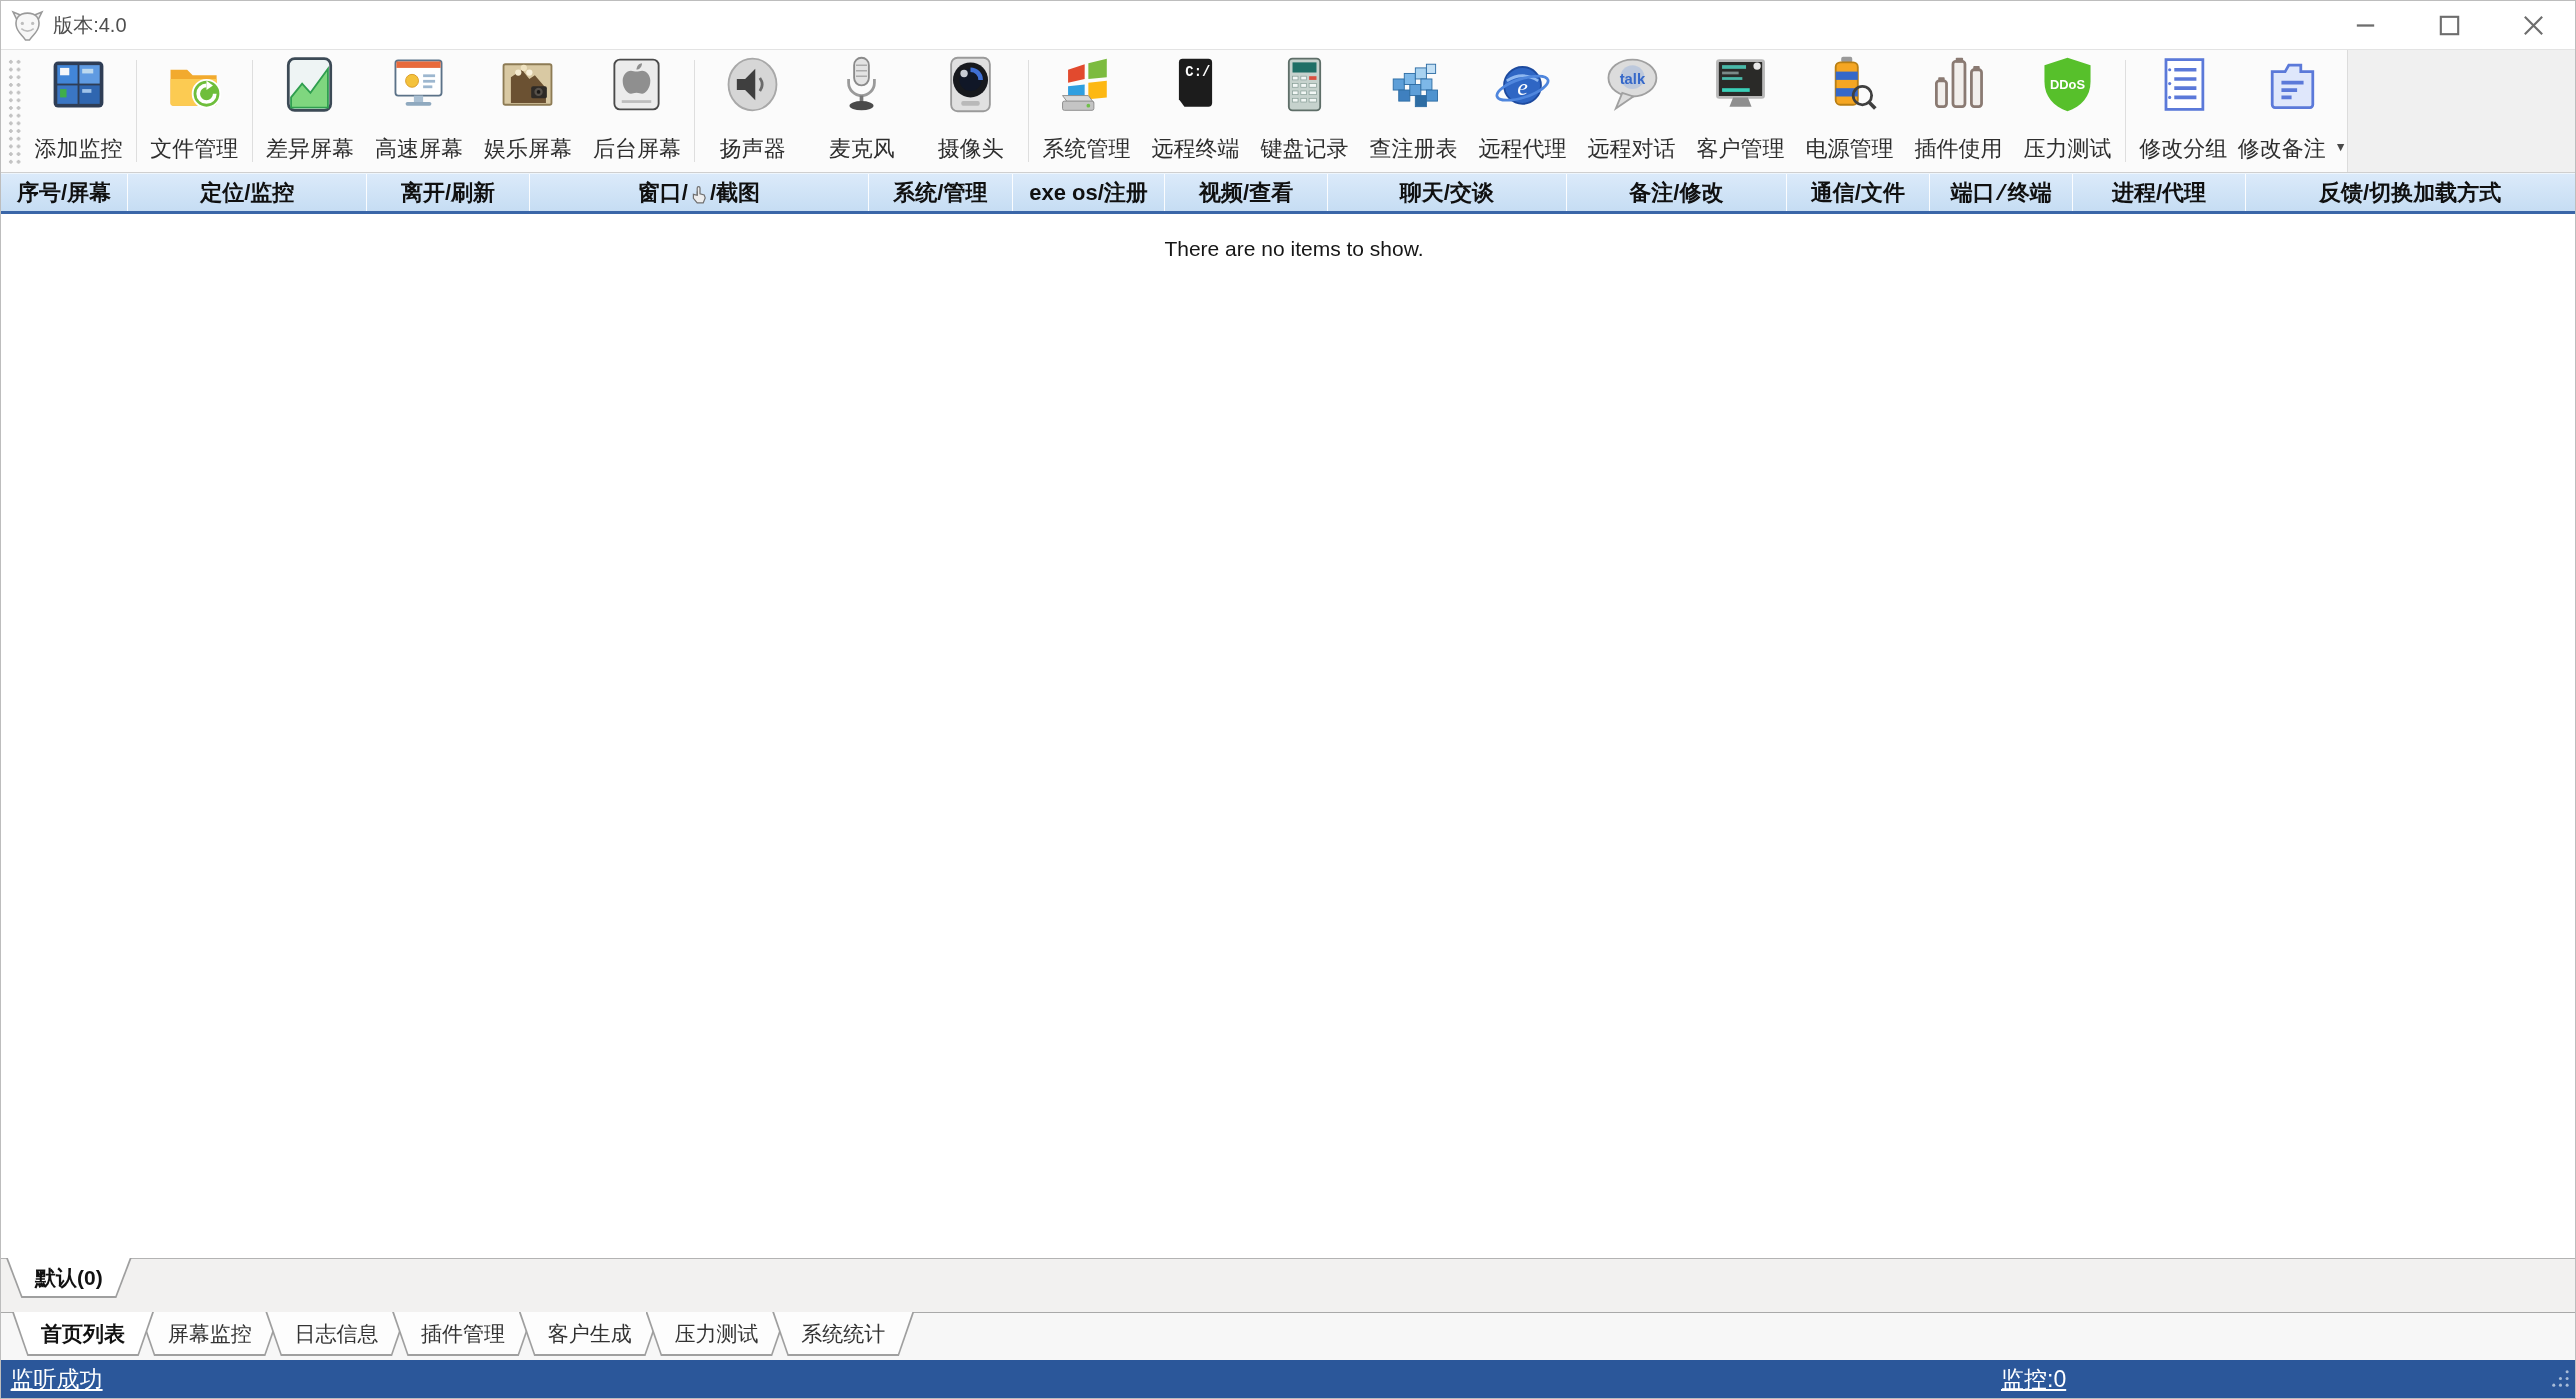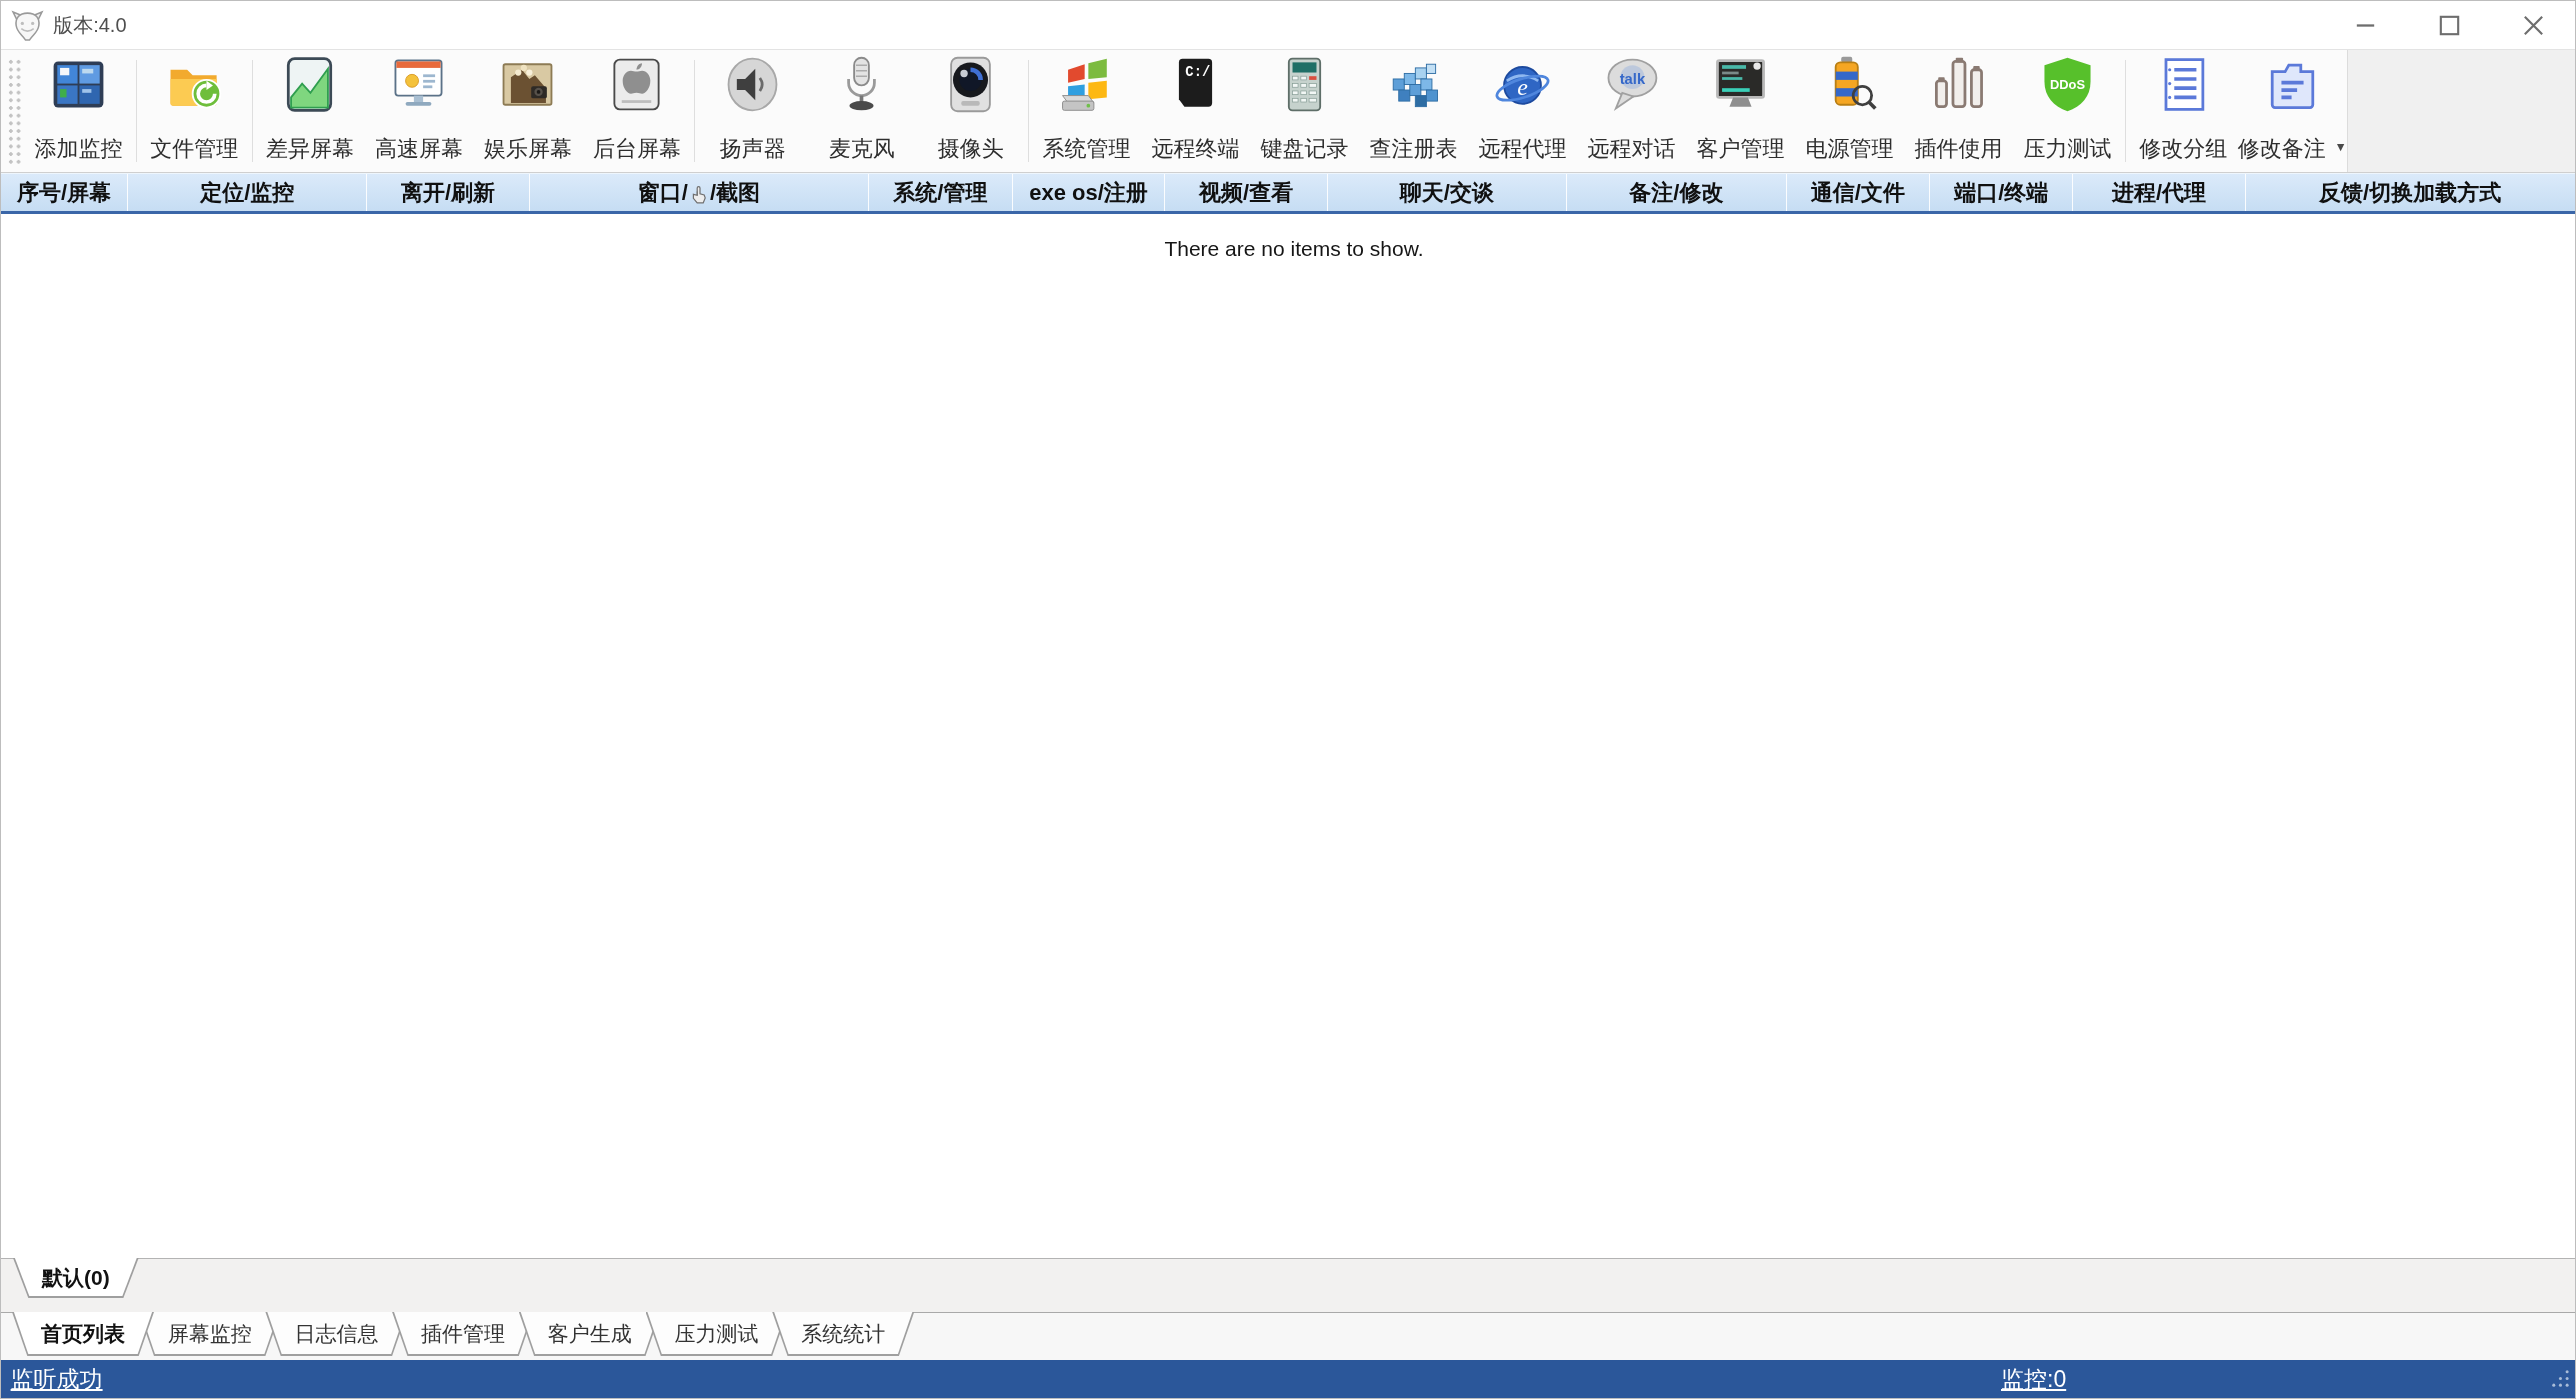--- a/index.html
+++ b/index.html
@@ -97,21 +97,21 @@
   .trap-label { position:relative; font-size:21px; color:#333; white-space:nowrap; }
   .trap-tab.active .trap-inner { background:#ffffff; }
   .trap-tab.active .trap-label { font-weight:bold; color:#111; }
 
   
   .group-tab-strip {
     height:54px; flex:0 0 54px;
     background:#f2f1f0;
     border-top:1px solid #b3b3b3;
     display:flex; align-items:flex-start;
-    padding-left:12px;
+    padding-left:5px;
   }
   .group-tab-strip .trap-tab { height:40px; margin-top:-1px; }
 
   
   .view-tabs {
     height:48px; flex:0 0 48px;
     background:#f7f7f7;
     border-top:1px solid #a9a9a9;
     display:flex; align-items:flex-start;
     padding-left:11px;
@@ -541,21 +541,21 @@
       </div>
       <div class="hcol" style="width: 9.29%;">
         <span>聊天/交谈</span>
       </div>
       <div class="hcol" style="width: 8.54%;">
         <span>备注/修改</span>
       </div>
       <div class="hcol" style="width: 5.57%;">
         <span>通信/文件</span>
       </div>
-      <div class="hcol" style="width: 5.57%;">
+      <div class="hcol" style="width: 5.57%; font-family: Liberation Mono, monospace;">
         <span>端口/终端</span>
       </div>
       <div class="hcol" style="width: 6.69%;">
         <span>进程/代理</span>
       </div>
       <div class="hcol" style="width: 12.78%;">
         <span>反馈/切换加载方式</span>
       </div>
     </div>
 

